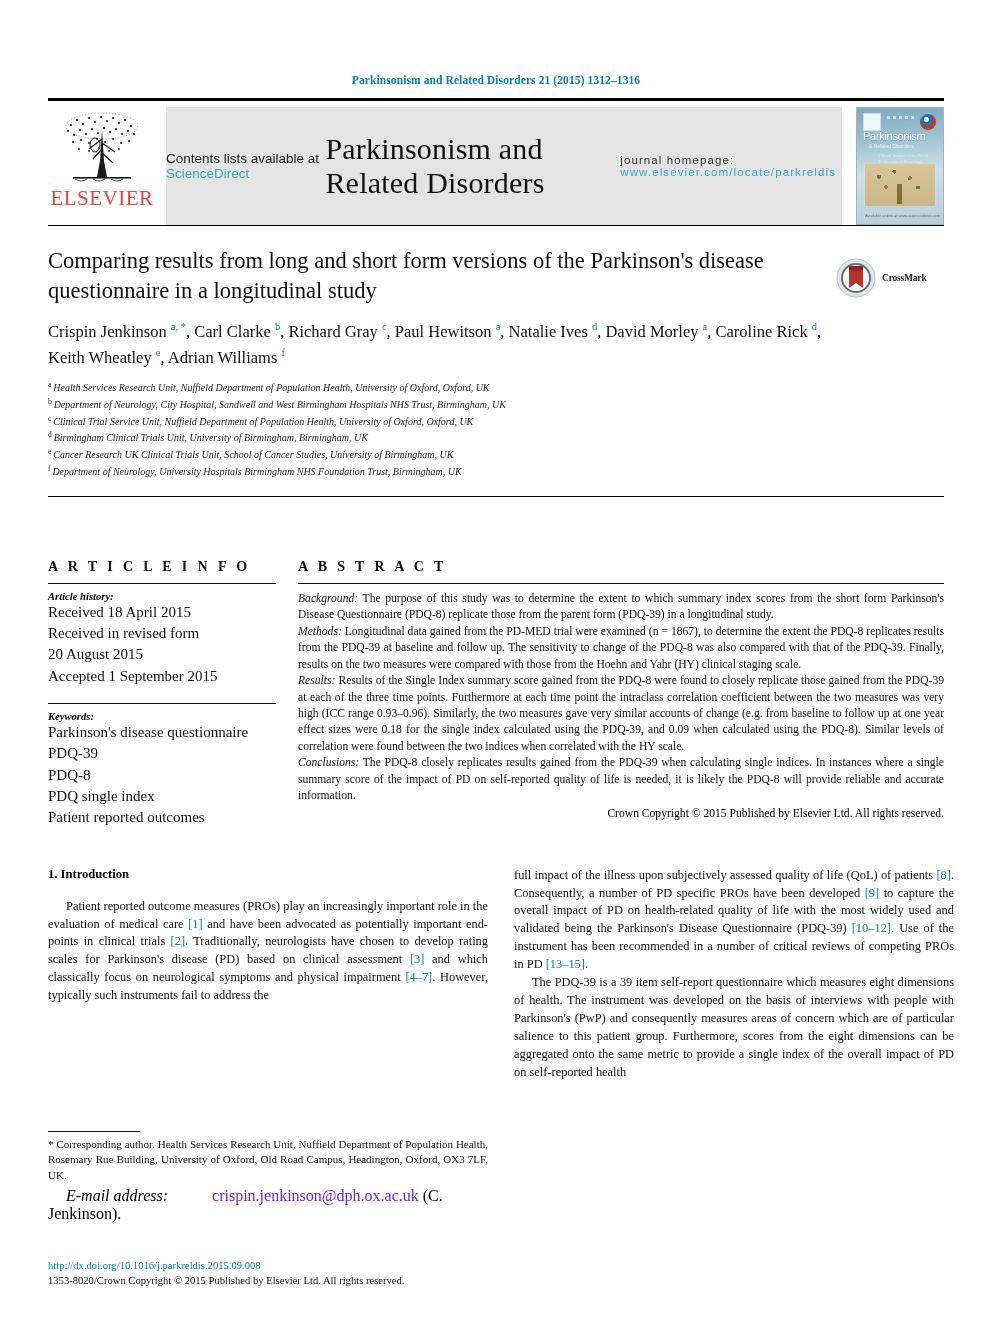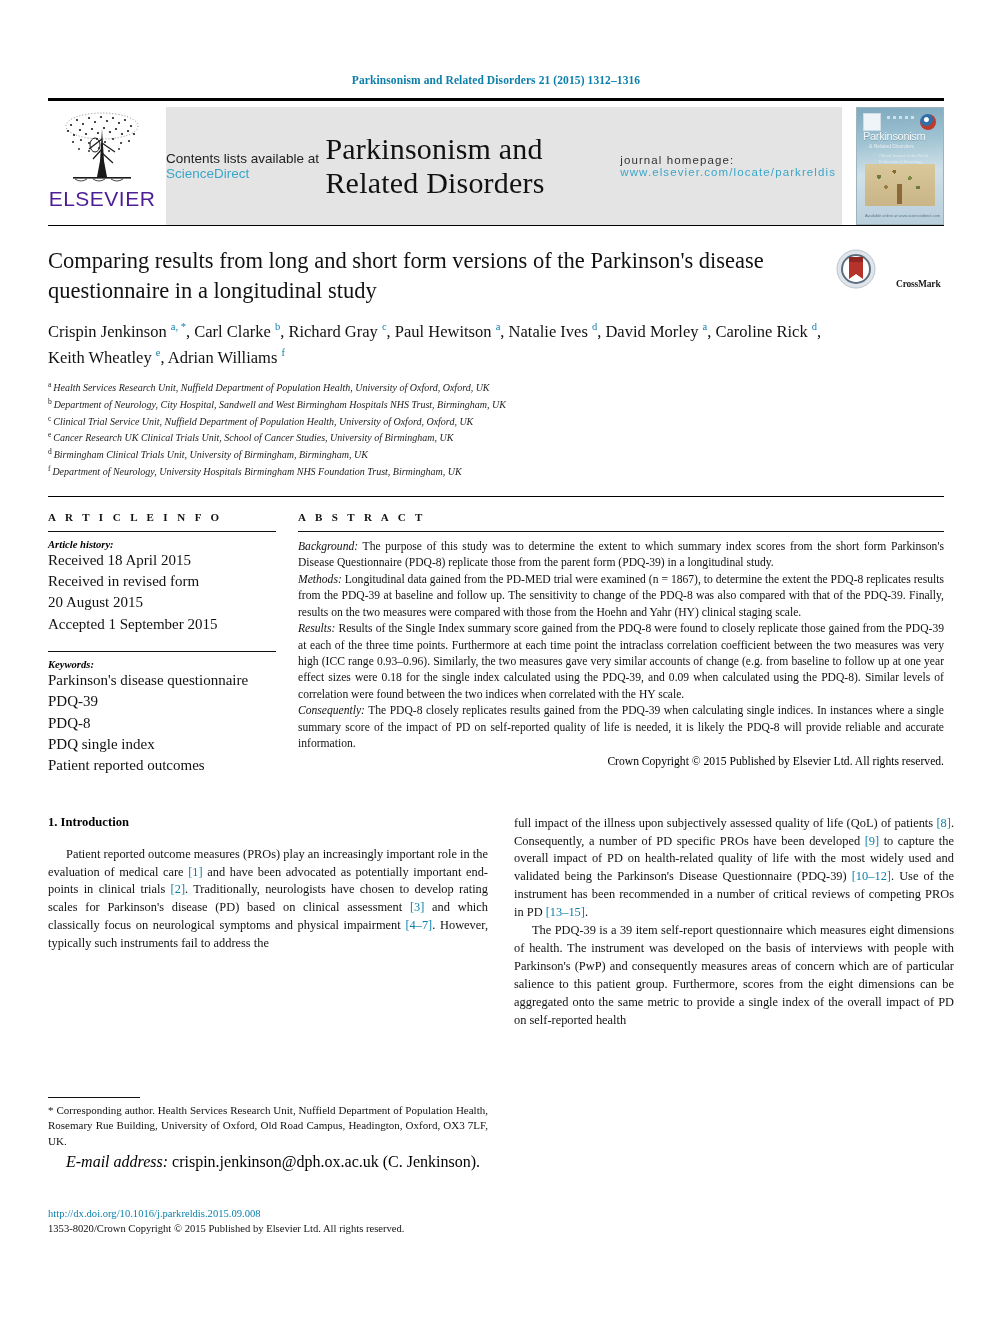--- a/index.html
+++ b/index.html
@@ -48,24 +48,24 @@
     width: 108px;
     flex: 0 0 108px;
     display: flex;
     flex-direction: column;
     align-items: center;
     justify-content: flex-start;
     padding-top: 2px;
   }
   .tree-svg { display:block; }
   .elsevier-word {
-    font-family: Liberation Sans, sans-serif;
+    font-family: Liberation Serif, serif;
     font-size: 21px;
     letter-spacing: 0.5px;
-    color: #4c1d95;
+    color: #ef4444;
     line-height: 1;
     margin-top: 1px;
   }
   .center-block {
     flex: 1 1 auto;
     background: #e4e4e4;
     display: flex;
     flex-direction: row;
     align-items: center;
     justify-content: space-between;
@@ -167,24 +167,24 @@
     font-family: "Liberation Serif", serif;
     font-size: 22.5px;
     line-height: 1.32;
     color: #111;
     width: 745px;
     font-weight: normal;
     margin: 0 0 14px 0;
   }
   .crossmark {
     position: absolute;
-    top: 19px;
+    top: 30px;
     right: 0;
     width: 108px; height: 44px;
-    display:flex; align-items:flex-end; gap:20px;
+    display:flex; align-items:center; gap:6px;
   }
   .crossmark .cm-label {
     font-family:"Liberation Serif", serif;
     font-size: 9.5px; font-weight: bold; color:#1b1b1b;
     letter-spacing:-0.2px;
   }
   .authors {
     font-family: "Liberation Serif", serif;
     font-size: 16.5px;
     line-height: 1.5;
@@ -208,24 +208,25 @@
     border-top: 1px solid #000;
     padding-top: 14px;
     display: flex;
     gap: 22px;
   }
   .col-info { width: 228px; flex: 0 0 228px; }
   .col-abs  { flex: 1 1 auto; }
   .sec-head {
     font-family: "Liberation Serif", serif;
     font-weight: bold;
-    font-size: 11px;
+    font-size: 14px;
     letter-spacing: 3.4px;
     color: #111;
     margin-bottom: 8px;
+    margin-top: 48px;
   }
   .rule { border-top: 1px solid #111; margin-bottom: 7px; }
   .info-label {
     font-style: italic; font-weight: bold; font-size: 10.6px;
   }
   .info-body {
     font-size: 15px; line-height: 1.42; color:#111;
   }
   .info-gap { height: 16px; }
   .abs-body {
@@ -268,21 +269,21 @@
     position: absolute;
     left: 0; right: 0;
     bottom: 64px;
   }
   .fn-rule { width: 92px; border-top: 1px solid #111; margin-bottom: 5px; }
   .fn-text {
     font-size: 11px; line-height: 1.42; text-align: justify; color:#111;
   }
   .fn-email { margin-top: 3px; text-indent: 18px; }
   .fn-email i { font-style: italic; }
-  .fn-email a { color:#000000; text-decoration:none; }
+  .fn-email a { color:#6d28d9; text-decoration:none;margin-left:40px; }
 
   .doi-block {
     position: absolute;
     left: 0; right: 0; bottom: -2px;
     font-size: 10.6px; line-height: 1.45;
   }
   .doi-block a { color:#0b7fab; text-decoration:none; }
   .issn { color:#111; }
 </style>
 </head>
@@ -382,22 +383,22 @@
         <path d="M13 8 h14 v5 h-14 Z" fill="#8f261f"></path>
       </svg>
       <span class="cm-label">CrossMark</span>
     </div>
 
     <div class="authors"><span>Crispin Jenkinson </span><sup>a, *</sup><span>, </span><span>Carl Clarke </span><sup>b</sup><span>, </span><span>Richard Gray </span><sup>c</sup><span>, </span><span>Paul Hewitson </span><sup>a</sup><span>, </span><span>Natalie Ives </span><sup>d</sup><span>, </span><span>David Morley </span><sup>a</sup><span>, </span><span>Caroline Rick </span><sup>d</sup><span>, </span><span>Keith Wheatley </span><sup>e</sup><span>, </span><span>Adrian Williams </span><sup>f</sup></div>
     <div class="affils">
         <div><sup>a </sup><span>Health Services Research Unit, Nuffield Department of Population Health, University of Oxford, Oxford, UK</span></div>
         <div><sup>b </sup><span>Department of Neurology, City Hospital, Sandwell and West Birmingham Hospitals NHS Trust, Birmingham, UK</span></div>
         <div><sup>c </sup><span>Clinical Trial Service Unit, Nuffield Department of Population Health, University of Oxford, Oxford, UK</span></div>
+        <div><sup>d </sup><span>Birmingham Clinical Trials Unit, University of Birmingham, Birmingham, UK</span></div>
         <div><sup>e </sup><span>Cancer Research UK Clinical Trials Unit, School of Cancer Studies, University of Birmingham, UK</span></div>
-        <div><sup>d </sup><span>Birmingham Clinical Trials Unit, University of Birmingham, Birmingham, UK</span></div>
         <div><sup>f </sup><span>Department of Neurology, University Hospitals Birmingham NHS Foundation Trust, Birmingham, UK</span></div>
       </div>
   </div>
 
   <div class="info-abs">
 
     <div class="col-info">
       <div class="sec-head">A R T I C L E  I N F O</div>
       <div class="rule"></div>
       <div class="info-label">Article history:</div>
@@ -419,21 +420,21 @@
         </div>
     </div>
 
     <div class="col-abs">
       <div class="sec-head">A B S T R A C T</div>
       <div class="rule"></div>
       <div class="abs-body">
           <p><i>Background:</i><span> The purpose of this study was to determine the extent to which summary index scores from the short form Parkinson's Disease Questionnaire (PDQ-8) replicate those from the parent form (PDQ-39) in a longitudinal study.</span></p>
           <p><i>Methods:</i><span> Longitudinal data gained from the PD-MED trial were examined (n = 1867), to determine the extent the PDQ-8 replicates results from the PDQ-39 at baseline and follow up. The sensitivity to change of the PDQ-8 was also compared with that of the PDQ-39. Finally, results on the two measures were compared with those from the Hoehn and Yahr (HY) clinical staging scale.</span></p>
           <p><i>Results:</i><span> Results of the Single Index summary score gained from the PDQ-8 were found to closely replicate those gained from the PDQ-39 at each of the three time points. Furthermore at each time point the intraclass correlation coefficient between the two measures was very high (ICC range 0.93–0.96). Similarly, the two measures gave very similar accounts of change (e.g. from baseline to follow up at one year effect sizes were 0.18 for the single index calculated using the PDQ-39, and 0.09 when calculated using the PDQ-8). Similar levels of correlation were found between the two indices when correlated with the HY scale.</span></p>
-          <p><i>Consequently:</i><span> The PDQ-8 closely replicates results gained from the PDQ-39 when calculating single indices. In instances where a single summary score of the impact of PD on self-reported quality of life is needed, it is likely the PDQ-8 will provide reliable and accurate information.</span></p>
+          <p><i>Conclusions:</i><span> The PDQ-8 closely replicates results gained from the PDQ-39 when calculating single indices. In instances where a single summary score of the impact of PD on self-reported quality of life is needed, it is likely the PDQ-8 will provide reliable and accurate information.</span></p>
         </div>
       <div class="copyline">Crown Copyright © 2015 Published by Elsevier Ltd. All rights reserved.</div>
     </div>
 
   </div>
 
   <div class="body-wrap">
 
     <div class="bcol">
       <div class="sec-title">1. Introduction</div>

